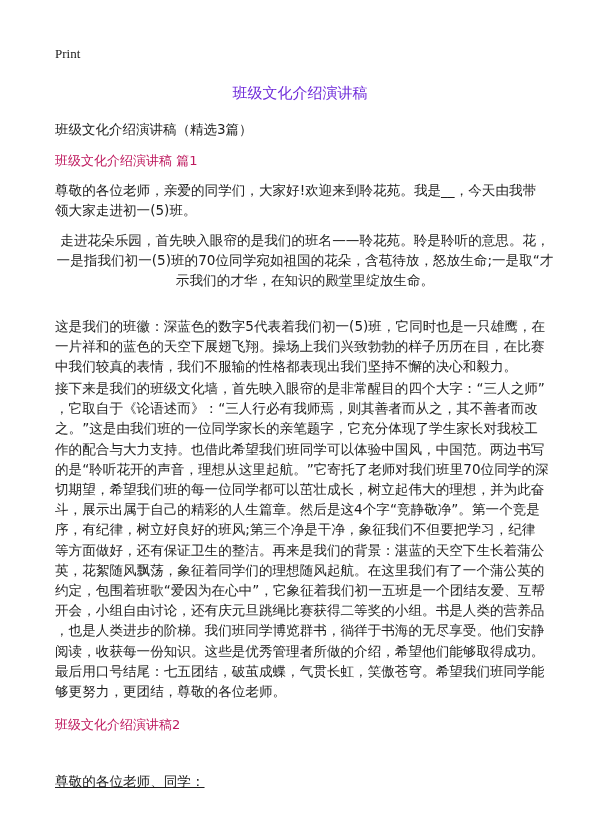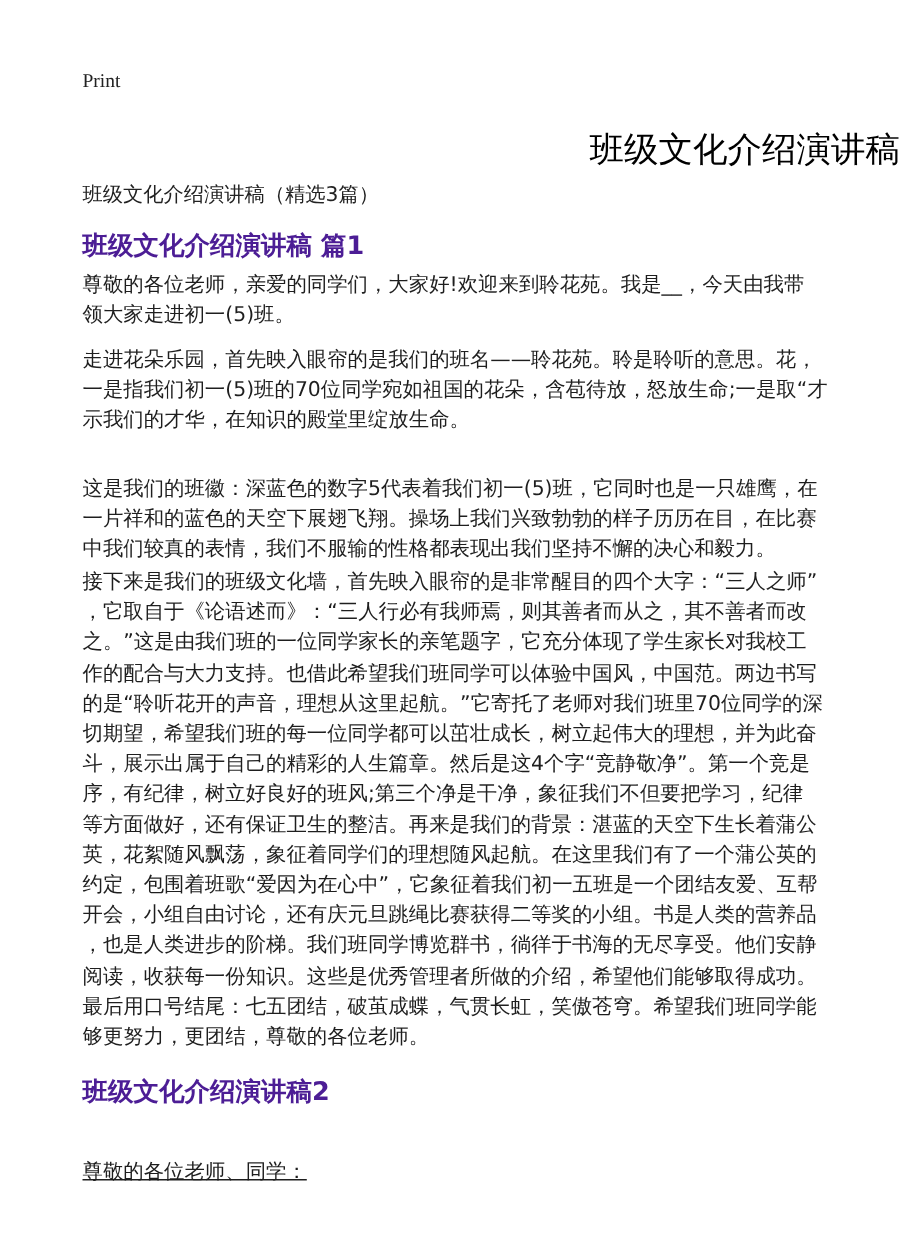--- a/index.html
+++ b/index.html
@@ -1,39 +1,39 @@
 <!DOCTYPE html>
 <html><head>
 <meta charset="utf-8">
 <style>
   html, body { margin:0; padding:0; background:#ffffff; }
   body { width:600px; height:828px; position:relative; overflow:hidden; color:#1a1a1a; font-family:"DejaVu Sans", sans-serif; }
   .print { position:absolute; left:55px; top:46px; font-family:"Liberation Serif", serif; font-size:13px; color:#222; cursor:pointer; }
-  .title { position:absolute; left:0; width:600px; top:84px; text-align:right; font-size:23px; color:#000000; }
+  .title { position:absolute; left:0; width:600px; top:84px; text-align:center; font-size:15px; color:#6d28d9; }
   .subtitle { position:absolute; left:55px; top:121px; font-size:13.5px; color:#222; }
-  .h2 { position:absolute; left:55px; font-size:17px; font-weight:bold; color:#4c1d95; }
+  .h2 { position:absolute; left:55px; font-size:13px; font-weight:normal; color:#be185d; }
   .para { position:absolute; left:55px; width:500px; font-size:13.6px; line-height:20.2px; color:#1e1e1e; }
   .para .ln { display:block; white-space:nowrap; }
 </style>
 </head>
 <body>
 
 <div class="print">Print</div>
 
 <div class="title">班级文化介绍演讲稿</div>
 <div class="subtitle">班级文化介绍演讲稿（精选3篇）</div>
 
 <div class="h2" style="top:152px;">班级文化介绍演讲稿 篇1</div>
 
 <div class="para" style="top:180px;">
   <span class="ln">尊敬的各位老师，亲爱的同学们，大家好!欢迎来到聆花苑。我是__，今天由我带</span>
   <span class="ln">领大家走进初一(5)班。</span>
 </div>
 
-<div class="para" style="top:230px;">
+<div class="para" style="top:230px;text-align:center;">
   <span class="ln">走进花朵乐园，首先映入眼帘的是我们的班名——聆花苑。聆是聆听的意思。花，</span>
   <span class="ln">一是指我们初一(5)班的70位同学宛如祖国的花朵，含苞待放，怒放生命;一是取“才</span>
   <span class="ln">示我们的才华，在知识的殿堂里绽放生命。</span>
 </div>
 
 <div class="para" style="top:316px;">
   <span class="ln">这是我们的班徽：深蓝色的数字5代表着我们初一(5)班，它同时也是一只雄鹰，在</span>
   <span class="ln">一片祥和的蓝色的天空下展翅飞翔。操场上我们兴致勃勃的样子历历在目，在比赛</span>
   <span class="ln">中我们较真的表情，我们不服输的性格都表现出我们坚持不懈的决心和毅力。</span>
 </div>

